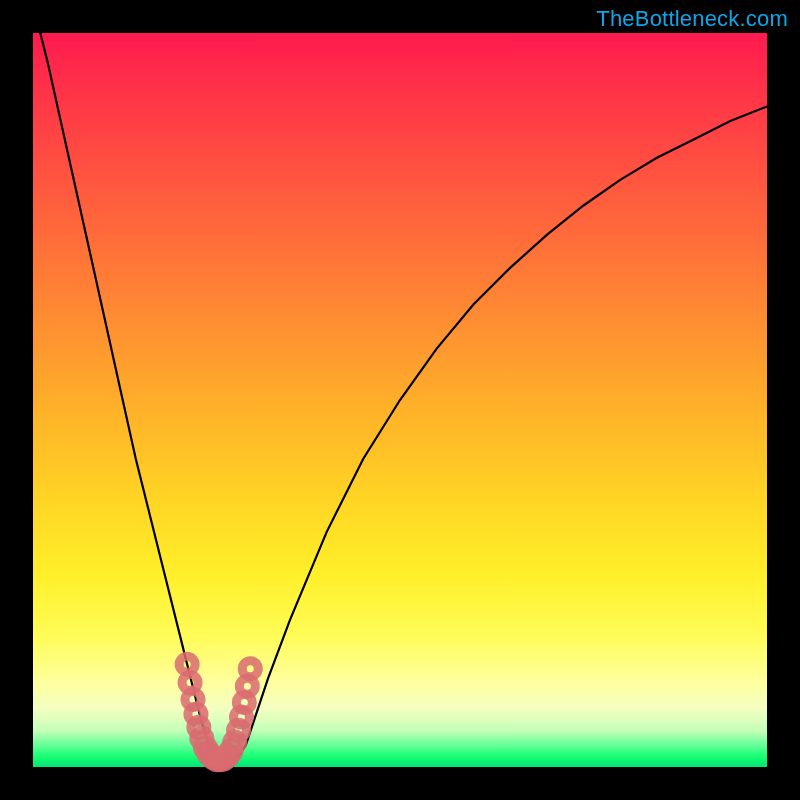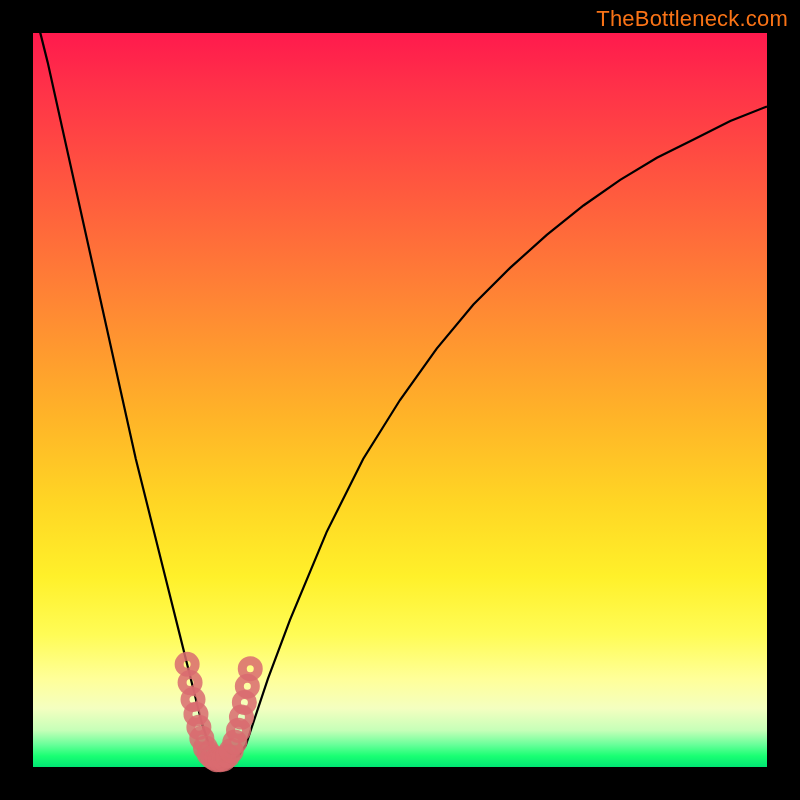--- a/index.html
+++ b/index.html
@@ -41,21 +41,21 @@
       #c6ffb8 95%,
       #66ff99 97%,
       #1aff73 98.5%,
       #00e673 100%
     );
   }
   .watermark {
     position: absolute;
     top: 6px;
     right: 12px;
-    color: #f97316;
+    color: #0ea5e9;
     font-size: 22px;
     font-weight: 500;
     letter-spacing: 0.2px;
     user-select: none;
   }
   svg.curve {
     position: absolute;
     left: 0;
     top: 0;
     width: 734px;

